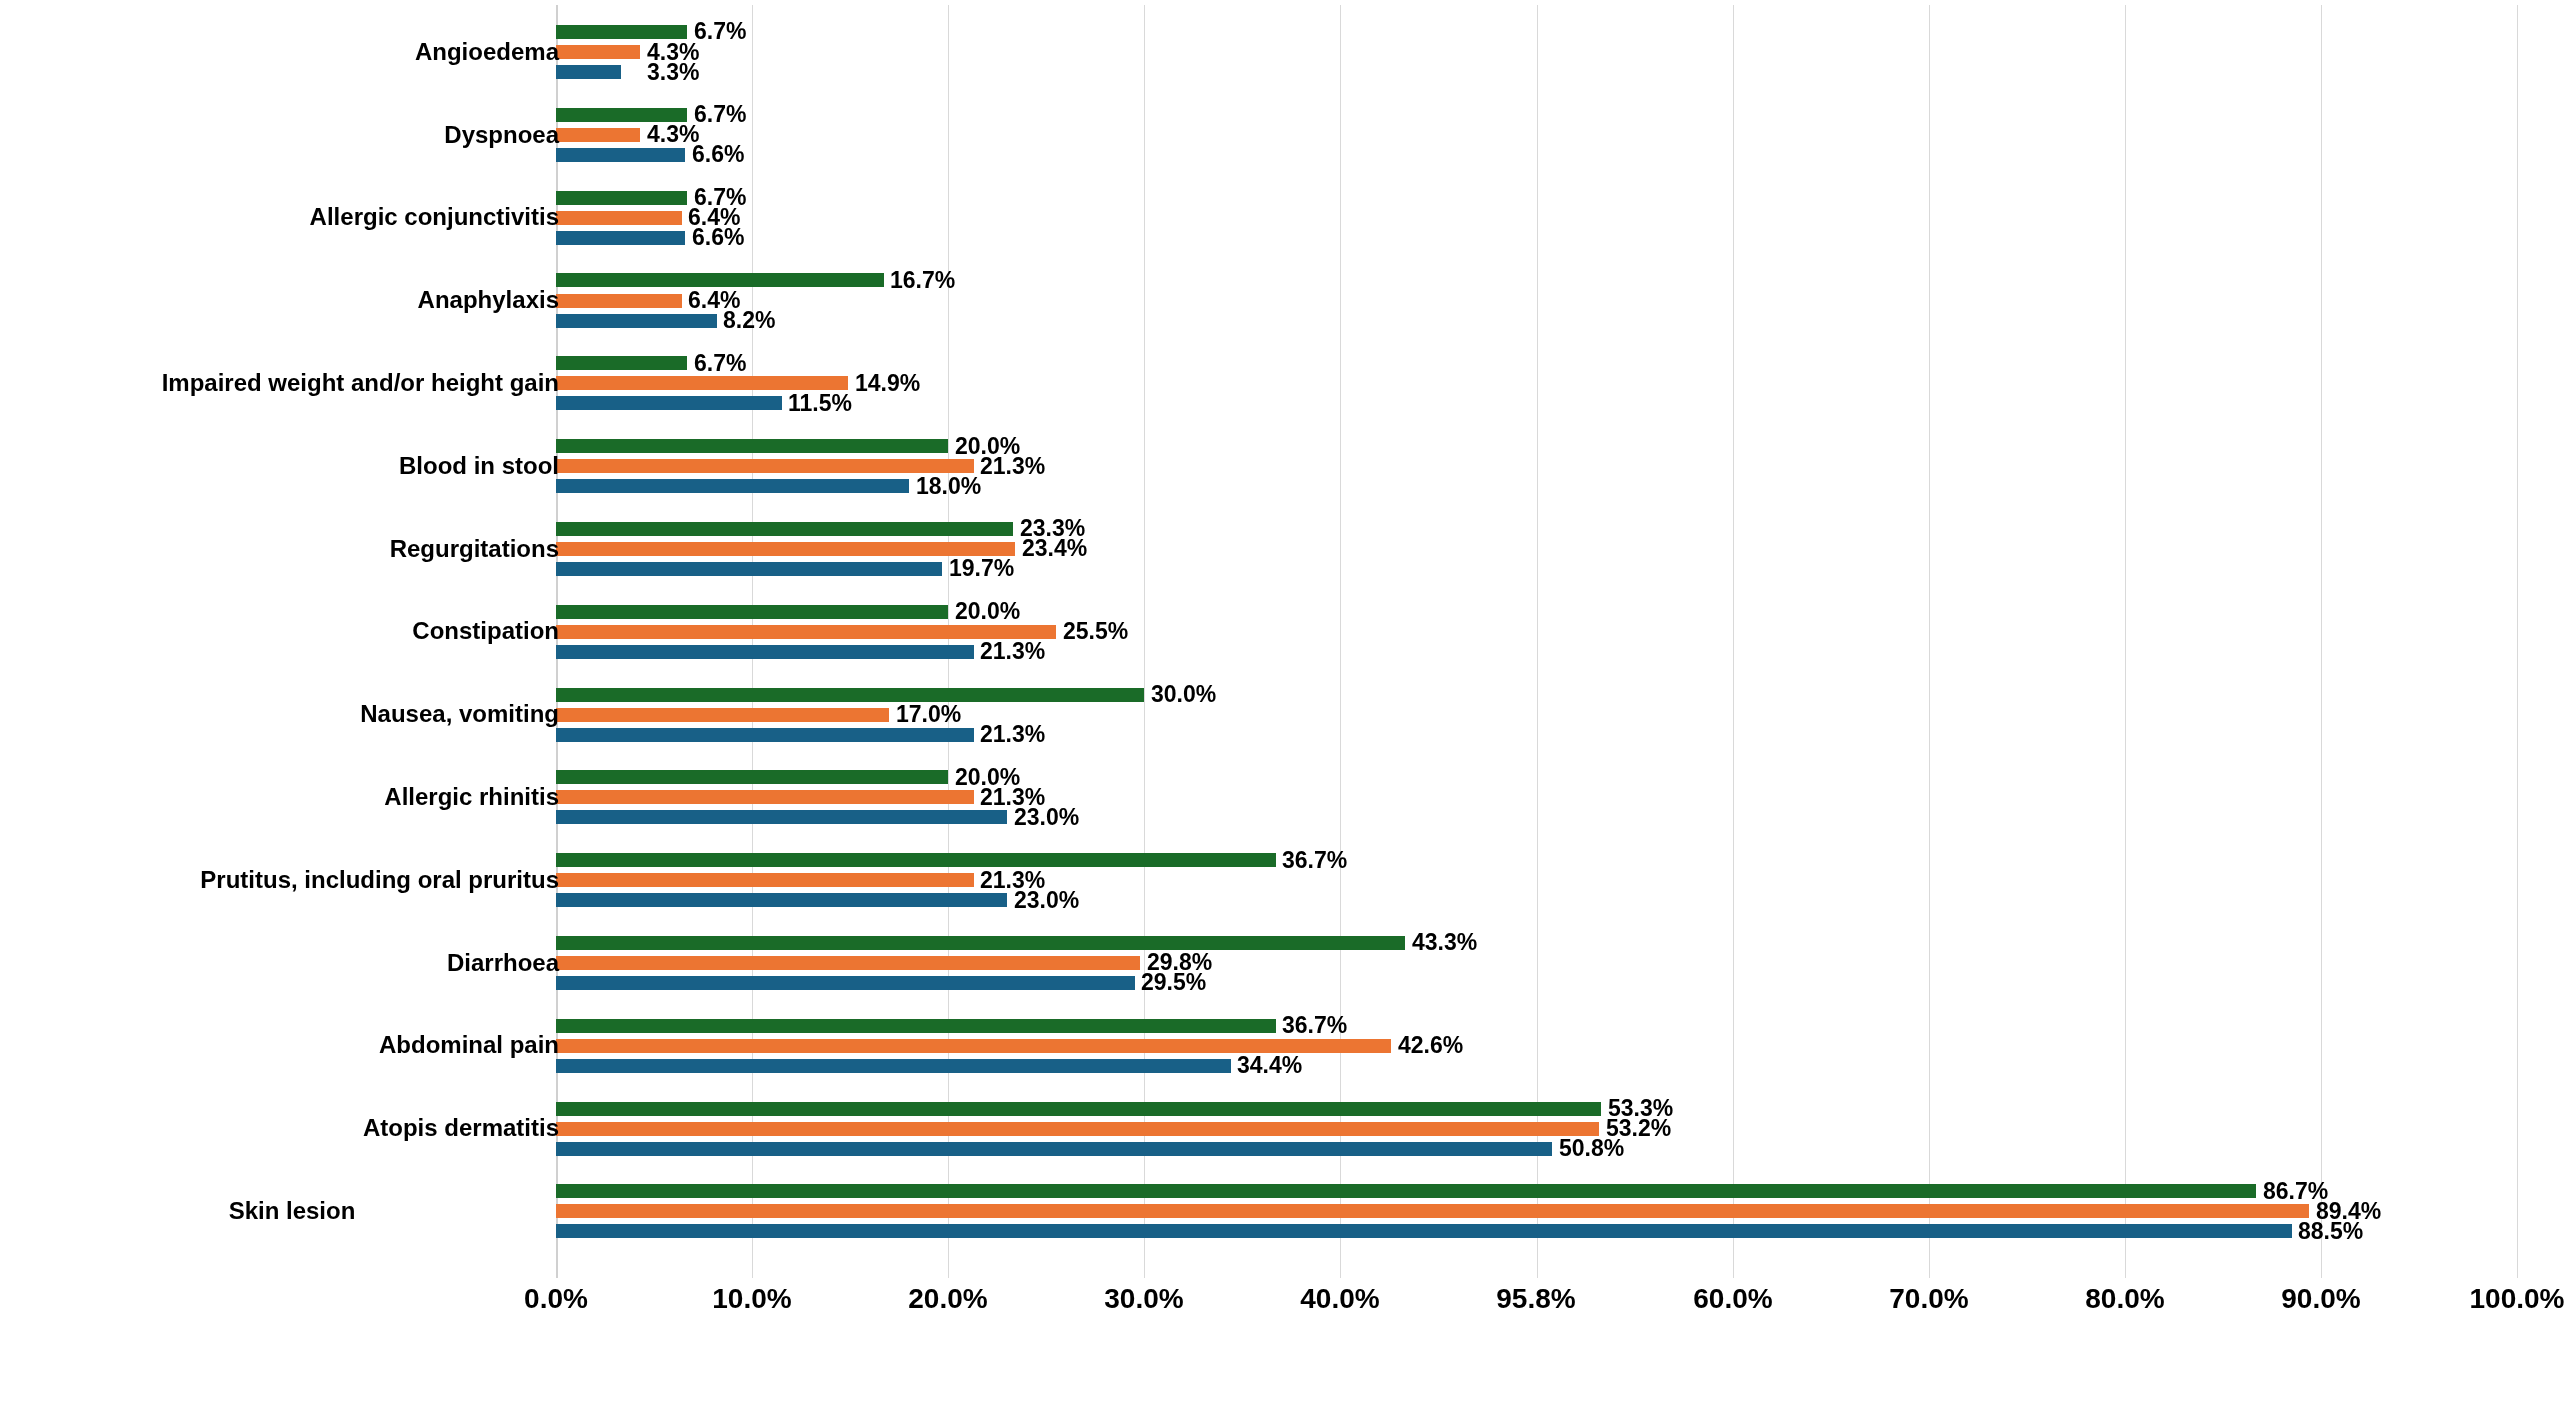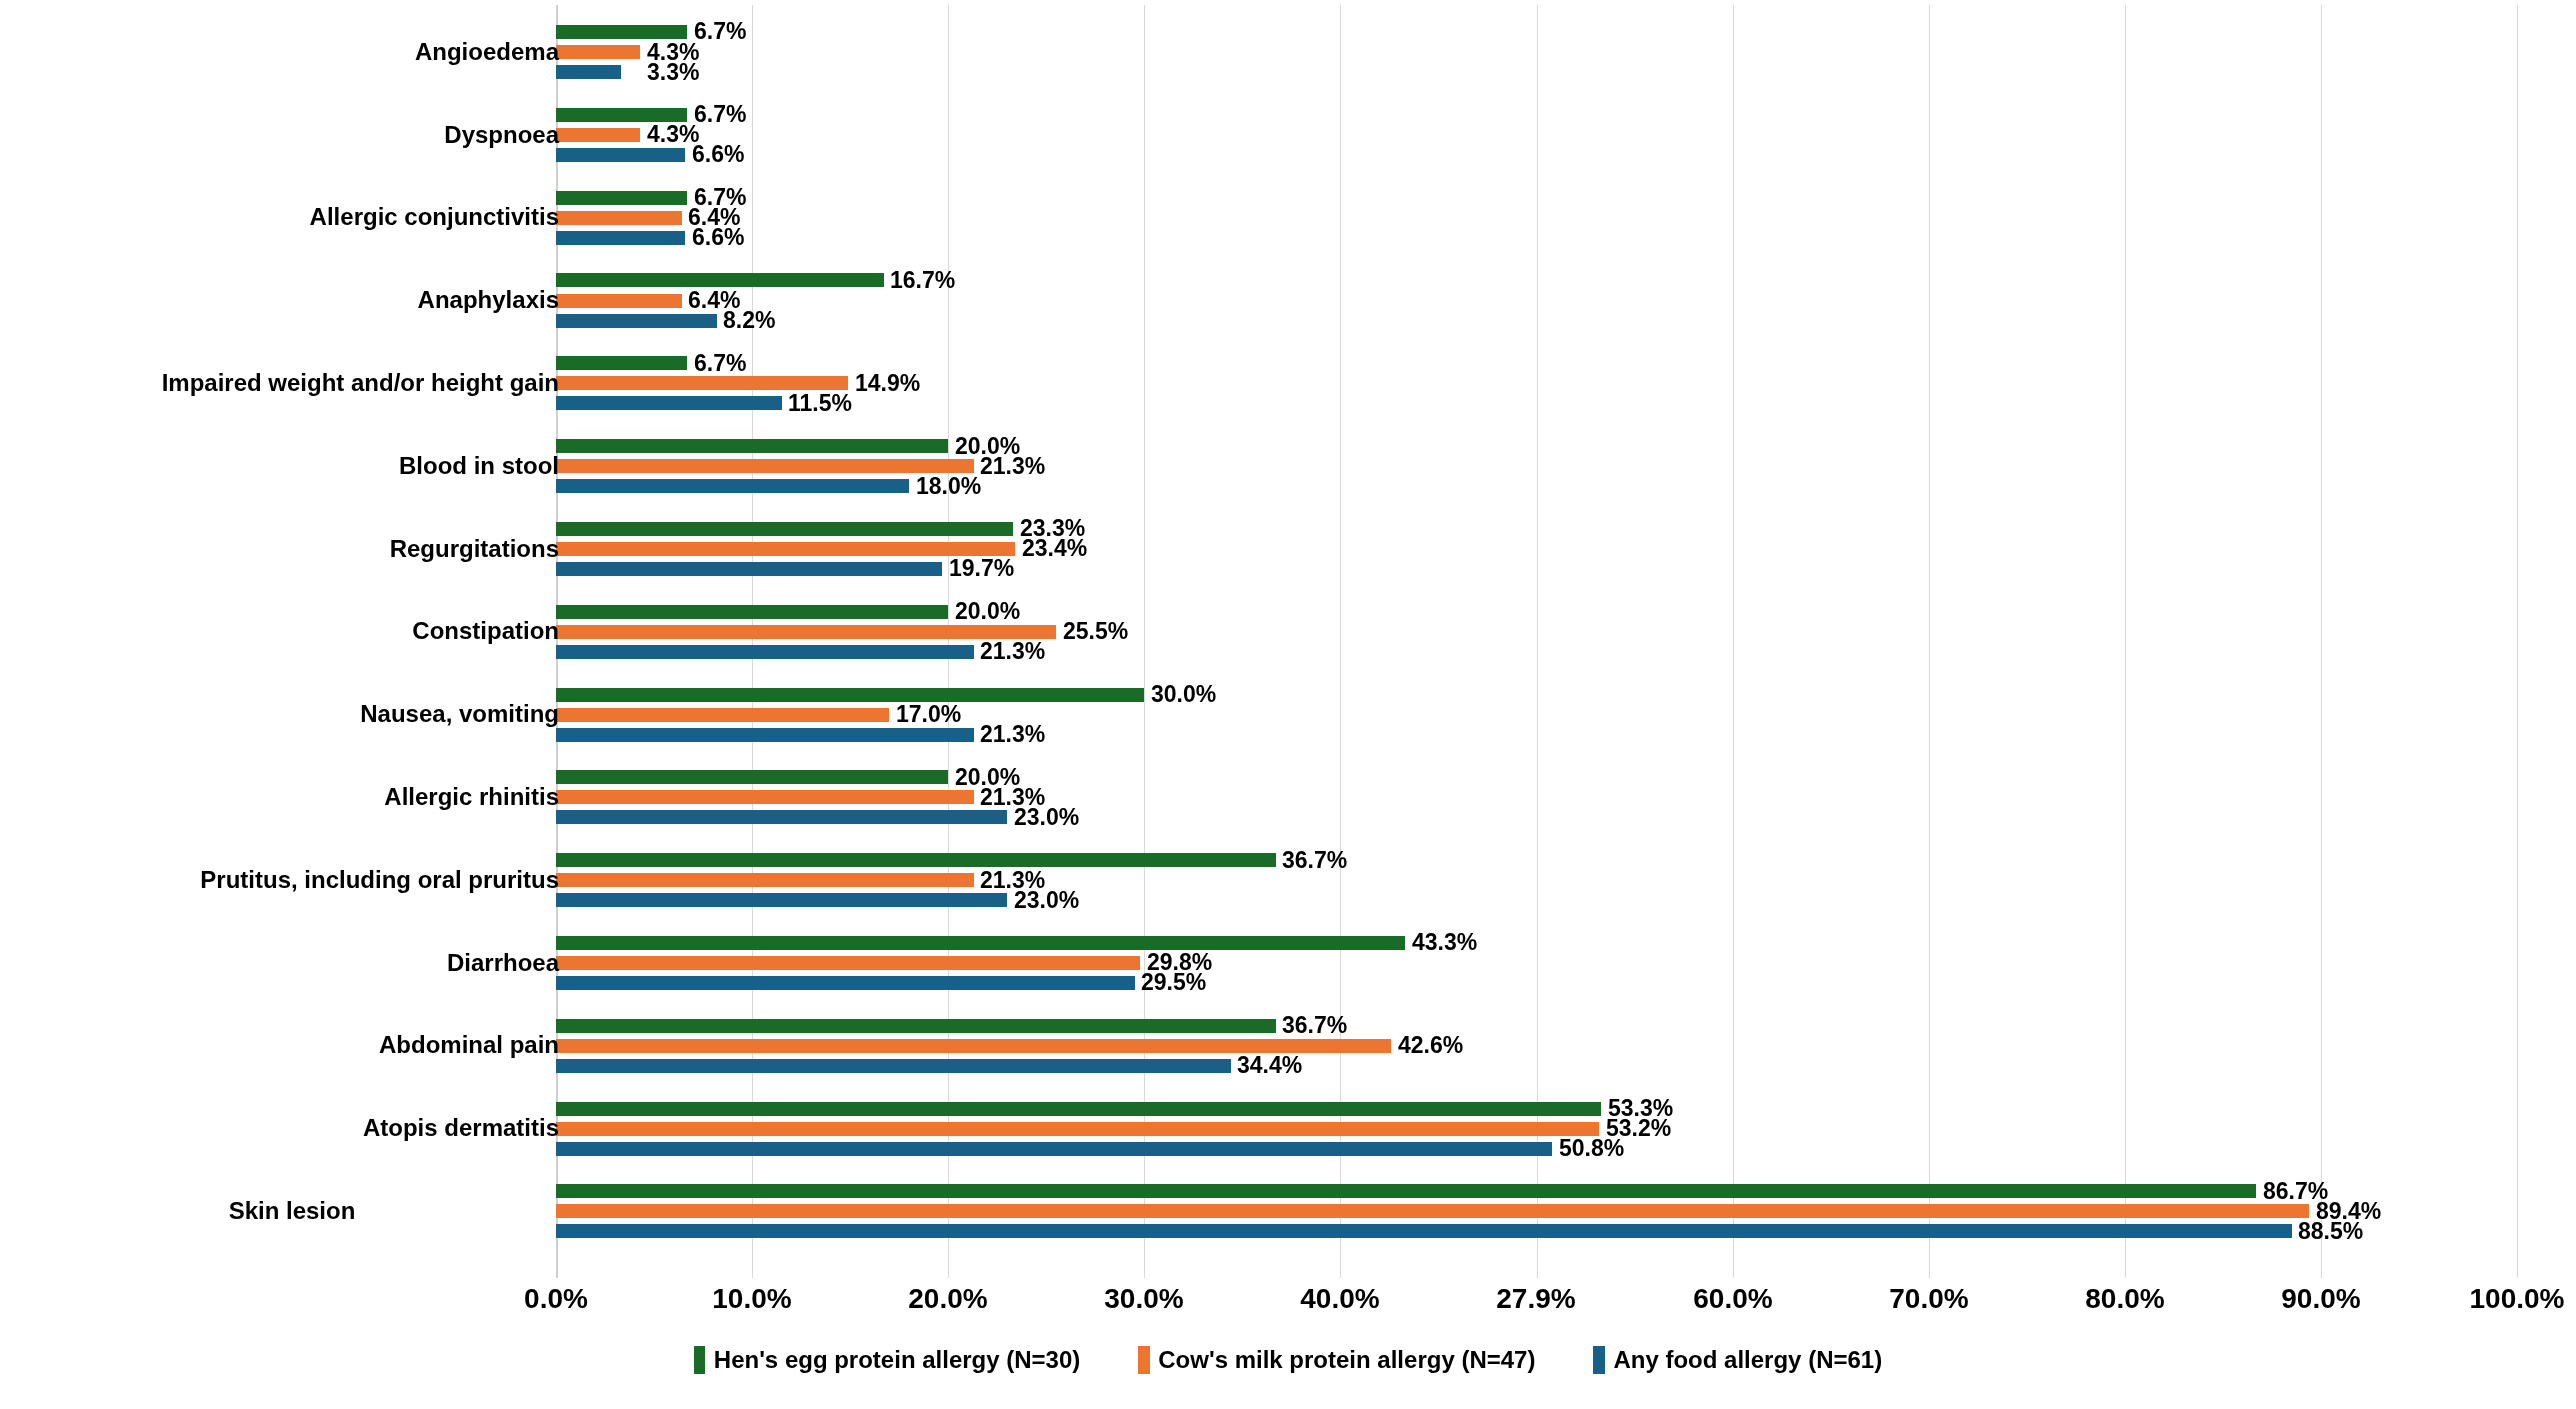--- a/index.html
+++ b/index.html
@@ -233,35 +233,21 @@
       <div class="cat-label" style="left: 0px; width: 534px; top: 1033px; right: auto;">Abdominal pain</div>
       <div class="cat-label" style="left: 0px; width: 534px; top: 1116px; right: auto;">Atopis dermatitis</div>
       <div class="cat-label" style="left: 0px; width: 534px; top: 1199px; right: auto; text-align: center;">Skin lesion</div>
     </div>
   <div id="xticks">
       <div class="xtick" style="left: 556px; top: 1283px;">0.0%</div>
       <div class="xtick" style="left: 752px; top: 1283px;">10.0%</div>
       <div class="xtick" style="left: 948px; top: 1283px;">20.0%</div>
       <div class="xtick" style="left: 1144px; top: 1283px;">30.0%</div>
       <div class="xtick" style="left: 1340px; top: 1283px;">40.0%</div>
-      <div class="xtick" style="left: 1536px; top: 1283px;">27.9%</div>
+      <div class="xtick" style="left: 1536px; top: 1283px;">95.8%</div>
       <div class="xtick" style="left: 1733px; top: 1283px;">60.0%</div>
       <div class="xtick" style="left: 1929px; top: 1283px;">70.0%</div>
       <div class="xtick" style="left: 2125px; top: 1283px;">80.0%</div>
       <div class="xtick" style="left: 2321px; top: 1283px;">90.0%</div>
       <div class="xtick" style="left: 2517px; top: 1283px;">100.0%</div>
     </div>
-  <div class="legend" id="legend">
-      <div class="legend-item">
-        <span class="legend-swatch" style="background: rgb(26, 107, 40);"></span>
-        <span class="legend-text">Hen's egg protein allergy (N=30)</span>
-      </div>
-      <div class="legend-item">
-        <span class="legend-swatch" style="background: rgb(236, 117, 50);"></span>
-        <span class="legend-text">Cow's milk protein allergy (N=47)</span>
-      </div>
-      <div class="legend-item">
-        <span class="legend-swatch" style="background: rgb(24, 96, 135);"></span>
-        <span class="legend-text">Any food allergy (N=61)</span>
-      </div>
-    </div>
 </div>
 
 
 </body></html>

